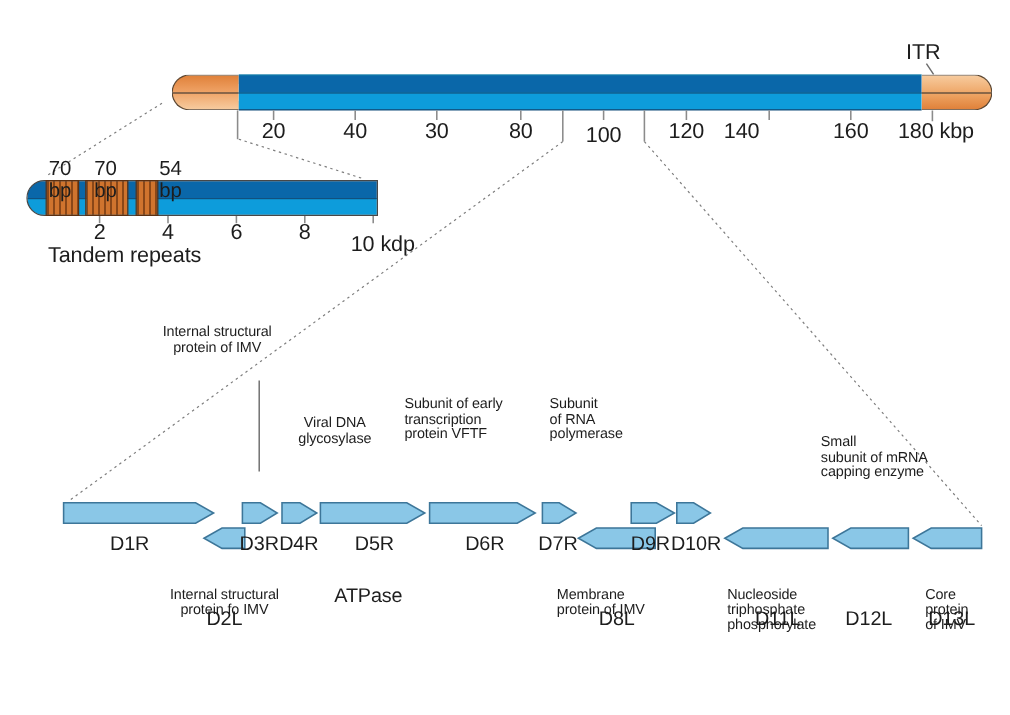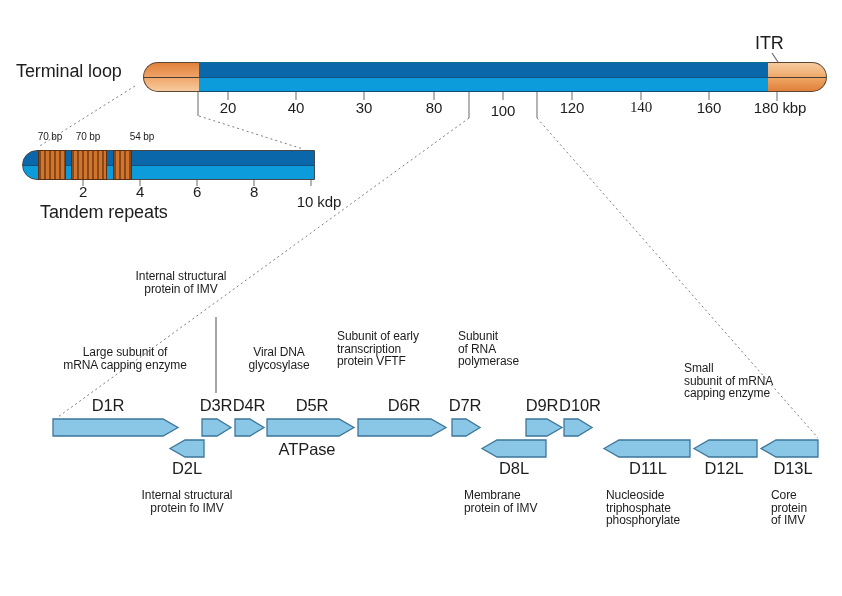--- a/index.html
+++ b/index.html
@@ -2,23 +2,23 @@
 <html style="--dark-blue: #0a67a9; --light-blue: #0d9cdb; --orange-dark: #e0813a; --orange-light: #f7cb9e; --arrow-fill: #8ac7e7; --arrow-stroke: #3d7699; --stripe-orange: #d0742e; --stripe-dark: #8a4718;"><head>
 <meta charset="utf-8">
 <style>
   html,body{margin:0;padding:0;background:#ffffff;}
   .stage{position:relative;width:842px;height:596px;background:#fff;overflow:hidden;
          font-family:"Liberation Sans",sans-serif;color:#1d1d1d;}
   .abs{position:absolute;}
   .txt{position:absolute;white-space:pre-line;line-height:1.06;letter-spacing:-0.1px;}
   .center{text-align:center;}
   .f18{font-size:18px;}
-  .f16{font-size:16.5px;}
-  .f15{font-size:15px;}
-  .f13{font-size:10px;}
+  .f16{font-size:16.5px;margin-top:48px;}
+  .f15{font-size:18px;}
+  .f13{font-size:17px;}
   .anno{font-size:12px;line-height:1.05;}
   
   .cap{position:absolute;height:30px;box-sizing:border-box;border:1px solid #5a4632;}
   .cap-left{border-radius:15px 0 0 15px;border-right:none;
             background:linear-gradient(180deg,var(--orange-dark,#e0813a) 0%,#efa265 48%,var(--orange-light,#f7cb9e) 100%);}
   .cap-right{border-radius:0 15px 15px 0;border-left:none;
             background:linear-gradient(180deg,var(--orange-light,#f7cb9e) 0%,#eda15f 60%,var(--orange-dark,#e0813a) 100%);}
   .blue-body{position:absolute;height:30px;box-sizing:border-box;
             border-top:1px solid rgba(30,30,30,.35);border-bottom:1px solid rgba(30,30,30,.35);
             background:linear-gradient(180deg,var(--dark-blue,#0a67a9) 0%,var(--dark-blue,#0a67a9) 50%,var(--light-blue,#0d9cdb) 50%,var(--light-blue,#0d9cdb) 100%);}
@@ -95,47 +95,44 @@
     <polygon class="gene" points="526,419 547,419 562,427.5 547,436 526,436"></polygon>
     <polygon class="gene" points="564,419 578,419 592,427.5 578,436 564,436"></polygon>
 
     <polygon class="gene" points="170,448.5 185,440 204,440 204,457 185,457"></polygon>
     <polygon class="gene" points="482,448.5 497,440 546,440 546,457 497,457"></polygon>
     <polygon class="gene" points="604,448.5 619,440 690,440 690,457 619,457"></polygon>
     <polygon class="gene" points="694,448.5 709,440 757,440 757,457 709,457"></polygon>
     <polygon class="gene" points="761,448.5 776,440 818,440 818,457 776,457"></polygon>
   </svg>
 
-  <div class="txt f18" style="left:16px;top:62px;">Terminal loop</div>
   <div class="txt f18" style="left:755px;top:34px;">ITR</div>
 
   <div class="txt f15 center" style="left:208px;top:100px;width:40px;">20</div>
   <div class="txt f15 center" style="left:276px;top:100px;width:40px;">40</div>
   <div class="txt f15 center" style="left:344px;top:100px;width:40px;">30</div>
   <div class="txt f15 center" style="left:414px;top:100px;width:40px;">80</div>
   <div class="txt f15 center" style="left:483px;top:103px;width:40px;">100</div>
   <div class="txt f15 center" style="left:552px;top:100px;width:40px;">120</div>
-  <div class="txt f15 center" style="left:621px;top:100px;width:40px;font-family:Liberation Serif, serif;">140</div>
+  <div class="txt f15 center" style="left:598px;top:100px;width:40px;">140</div>
   <div class="txt f15 center" style="left:689px;top:100px;width:40px;">160</div>
   <div class="txt f15 center" style="left:746px;top:100px;width:68px;">180 kbp</div>
 
   <div class="txt f13 center" style="left:31px;top:132px;width:38px;">70 bp</div>
   <div class="txt f13 center" style="left:69px;top:132px;width:38px;">70 bp</div>
   <div class="txt f13 center" style="left:103px;top:132px;width:38px;margin-left:20px;">54 bp</div>
   <div class="txt f15 center" style="left:63px;top:184px;width:40px;">2</div>
   <div class="txt f15 center" style="left:120px;top:184px;width:40px;">4</div>
   <div class="txt f15 center" style="left:177px;top:184px;width:40px;">6</div>
   <div class="txt f15 center" style="left:234px;top:184px;width:40px;">8</div>
   <div class="txt f15 center" style="left:289px;top:184px;width:60px;margin-top:10px;">10 kdp</div>
   <div class="txt f18" style="left:40px;top:203px;">Tandem repeats</div>
 
   <div class="txt anno center" style="left:106px;top:270px;width:150px;">Internal structural
 protein of IMV</div>
-  <div class="txt anno center" style="left:35px;top:346px;width:180px;">Large subunit of
-mRNA capping enzyme</div>
   <div class="txt anno" style="left:337px;top:330px;width:130px;">Subunit of early
 transcription
 protein VFTF</div>
   <div class="txt anno center" style="left:219px;top:346px;width:120px;">Viral DNA
 glycosylase</div>
   <div class="txt anno" style="left:458px;top:330px;width:110px;">Subunit
 of RNA
 polymerase</div>
   <div class="txt anno" style="left:684px;top:362px;width:135px;">Small
 subunit of mRNA

